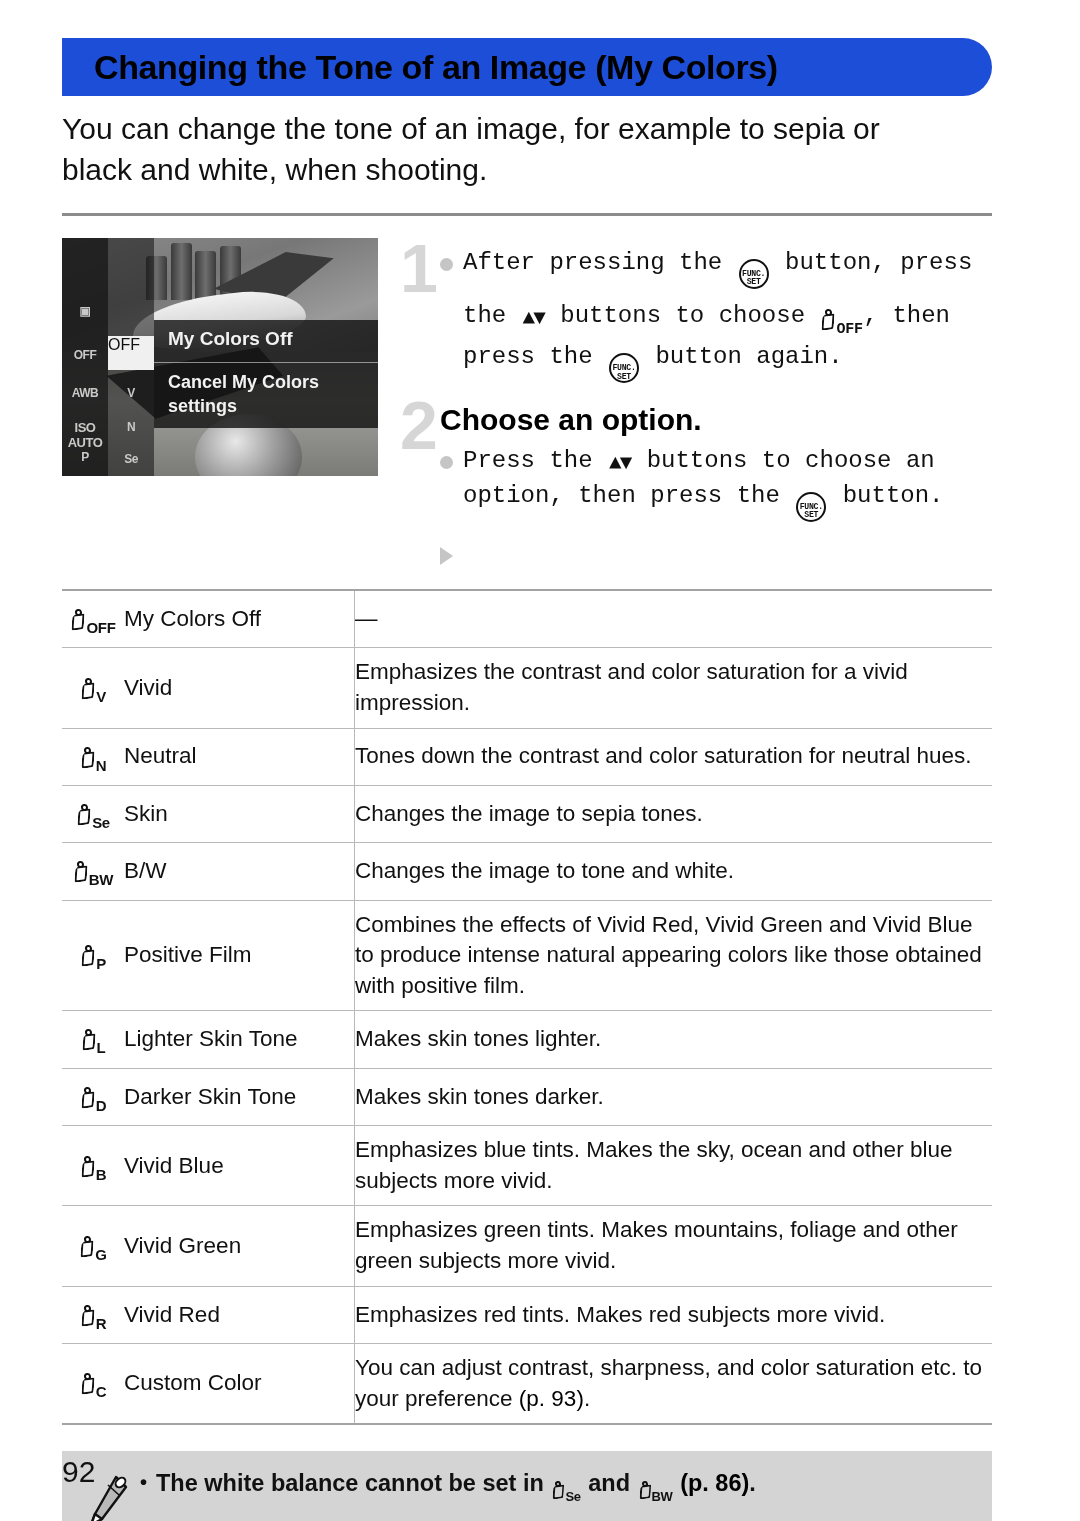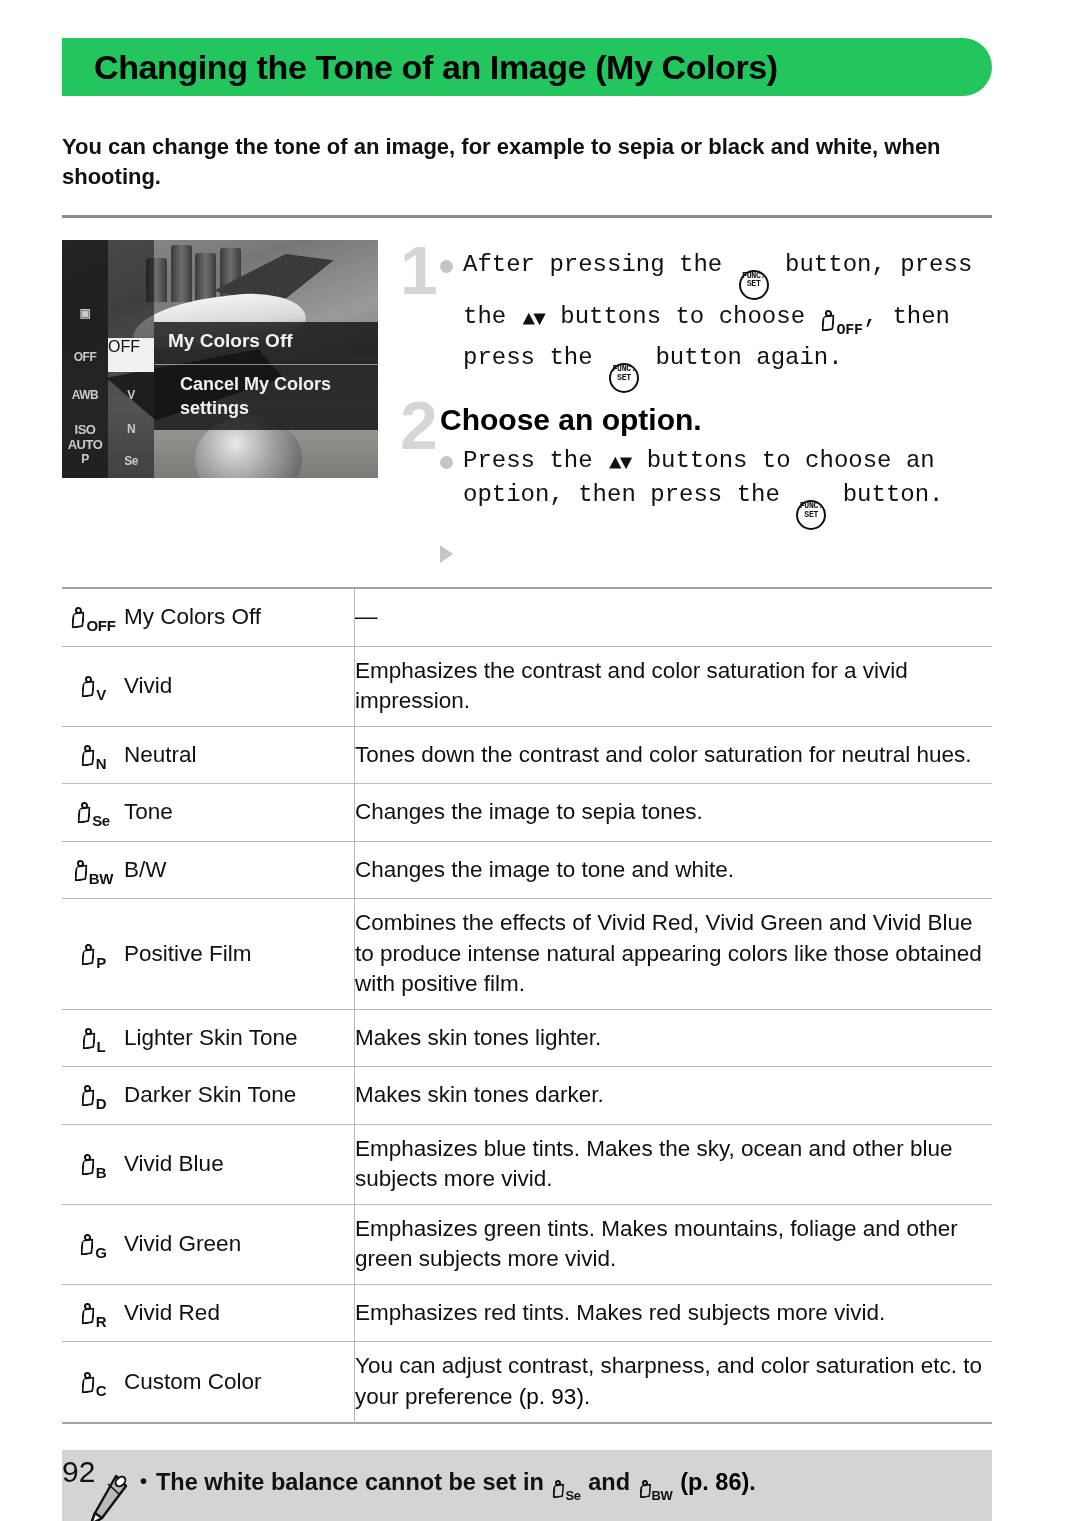--- a/index.html
+++ b/index.html
@@ -18,44 +18,43 @@
 
   
   .page-wrap {
     position: absolute;
     left: 62px;
     top: 0;
     width: 930px;
   }
   .title-bar {
     margin-top: 38px;
-    background: #22c55e;
+    background: #1d4ed8;
     border-radius: 0 32px 32px 0;
     height: 58px;
     display: flex;
     align-items: center;
     padding-left: 32px;
     box-sizing: border-box;
   }
   .title-bar .title-text {
     font-size: 34px;
     font-weight: bold;
     letter-spacing: -0.4px;
     color: #000;
     white-space: nowrap;
   }
 
   
   .intro {
-    margin-top: 36px;
-    font-size: 22px;
+    margin-top: 12px;
+    font-size: 30px;
     line-height: 1.38;
     color: #111;
     max-width: 880px;
-    font-weight: bold;
   }
   .rule {
     margin-top: 22px;
     height: 3px;
     background: #8c8c8c;
     width: 930px;
   }
 
   
   .steps-region {
@@ -135,29 +134,29 @@
   }
   .bullet .btext {
     font-size: 24px;
     line-height: 1.42;
     color: #111;
   }
 
   
   .funcset {
     display: inline-flex;
-    align-items: flex-start;
+    align-items: flex-end;
     justify-content: center;
     width: 30px;
     height: 30px;
     border: 2.2px solid #111;
     border-radius: 50%;
     vertical-align: -7px;
     box-sizing: border-box;
-    margin: 0 2px;
+    margin: 10px 2px;
   }
   .funcset span {
     display: block;
     font-size: 8.2px;
     font-weight: bold;
     line-height: 8.6px;
     text-align: center;
     letter-spacing: -0.3px;
     color: #111;
   }
@@ -416,21 +415,21 @@
     font-size: 19px;
     font-weight: bold;
   }
   .cam-menu .mdiv {
     position: absolute;
     left: 0; right: 0; top: 42px;
     height: 1px; background: rgba(255,255,255,0.5);
   }
   .cam-menu .m2 {
     position: absolute;
-    left: 26px; top: 50px;
+    left: 14px; top: 50px;
     color: #f2f2f2;
     font-size: 18px;
     font-weight: bold;
     line-height: 1.35;
   }
 
   
   .pencil { position:absolute; left:6px; top:2px; width:44px; height:60px; }
 </style>
 </head>
@@ -540,21 +539,21 @@
           <td class="c-name">Vivid</td>
           <td class="c-desc">Emphasizes the contrast and color saturation for a vivid impression.</td>
         </tr>
         <tr>
           <td class="c-icon"><span class="mc"><span class="bottle"></span><span class="sub">N</span></span></td>
           <td class="c-name">Neutral</td>
           <td class="c-desc">Tones down the contrast and color saturation for neutral hues.</td>
         </tr>
         <tr>
           <td class="c-icon"><span class="mc"><span class="bottle"></span><span class="sub">Se</span></span></td>
-          <td class="c-name">Tone</td>
+          <td class="c-name">Skin</td>
           <td class="c-desc">Changes the image to sepia tones.</td>
         </tr>
         <tr>
           <td class="c-icon"><span class="mc"><span class="bottle"></span><span class="sub">BW</span></span></td>
           <td class="c-name">B/W</td>
           <td class="c-desc">Changes the image to tone and white.</td>
         </tr>
         <tr>
           <td class="c-icon"><span class="mc"><span class="bottle"></span><span class="sub">P</span></span></td>
           <td class="c-name">Positive Film</td>

